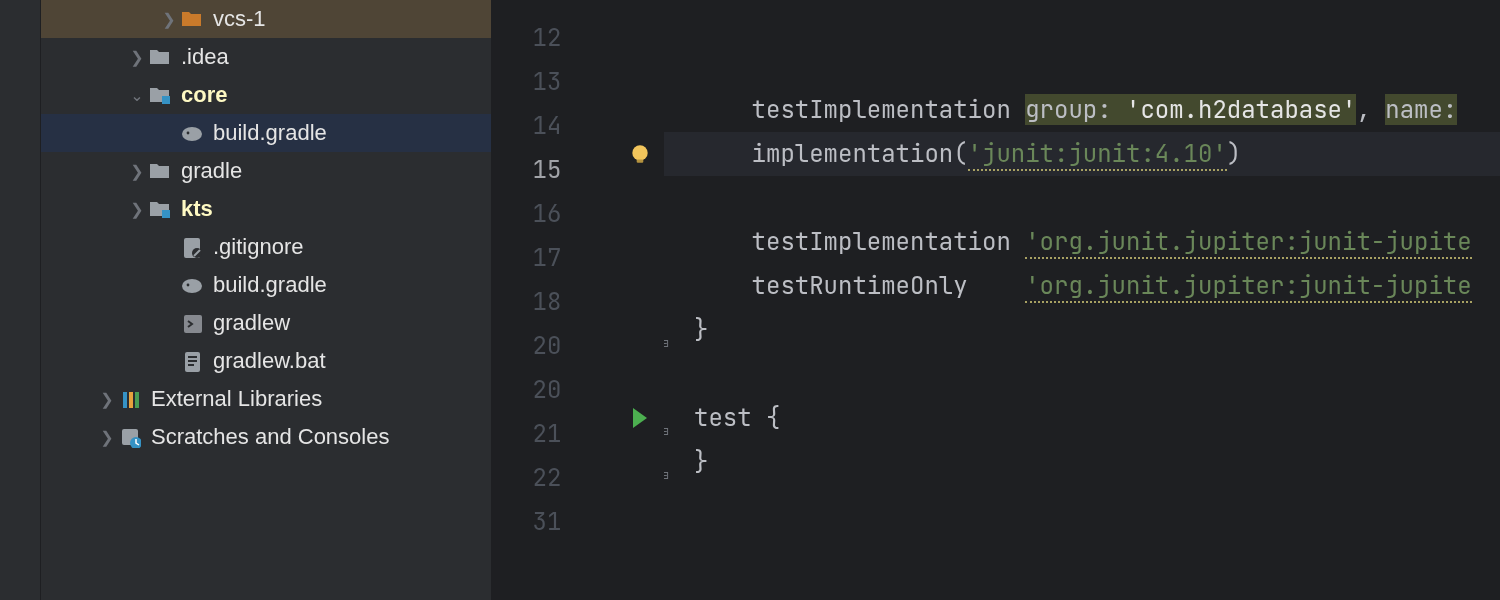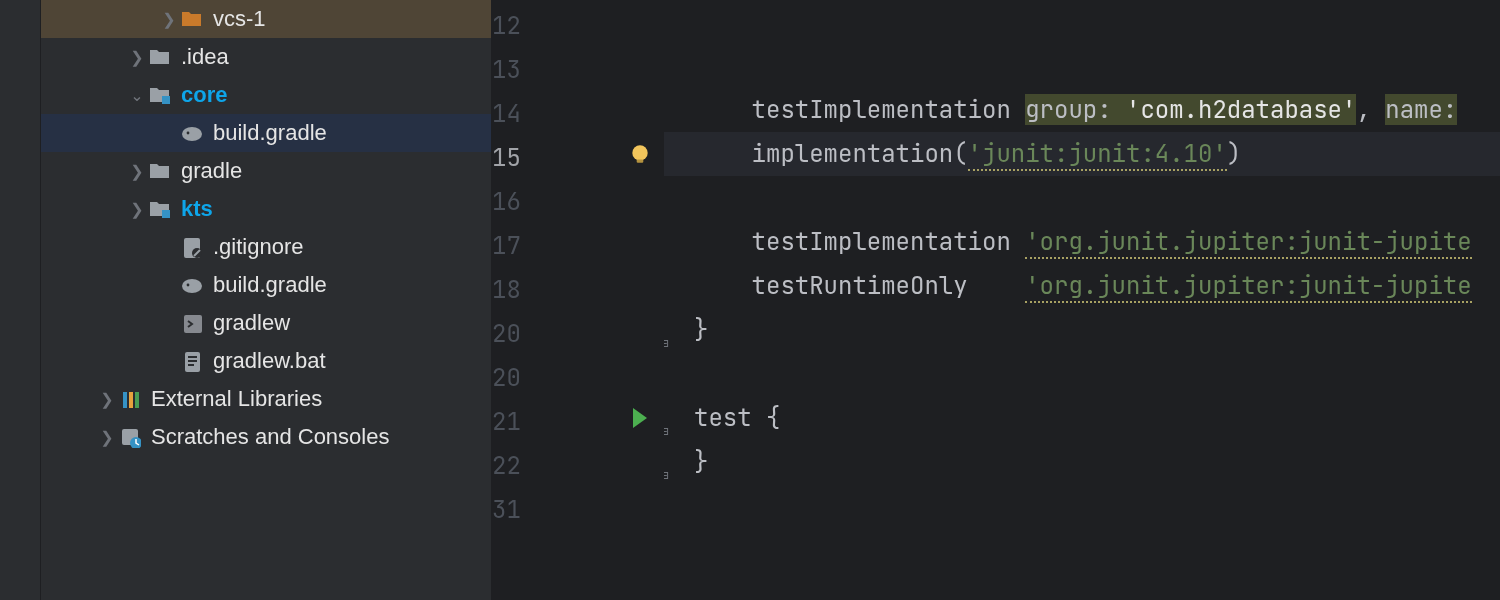--- a/index.html
+++ b/index.html
@@ -50,21 +50,21 @@
   .tree-item .icon {
     width: 26px;
     display: inline-flex;
     align-items: center;
     justify-content: center;
     margin-right: 8px;
   }
   .tree-item .label {
     color: #e5e5e5;
   }
-  .tree-item.bold .label { font-weight: 700; color:#0ea5e9; }
+  .tree-item.bold .label { font-weight: 700; color:#fef9c3; }
   .tree-item.selected { background: #1E356B55; }
   .tree-item.highlighted { background: #4F4536; }
 
   .ind-1 { padding-left: 56px; }
   .ind-2 { padding-left: 86px; }
   .ind-3 { padding-left: 118px; }
 
   
   svg { display:block; }
 
@@ -74,23 +74,23 @@
     background: #1E1F22;
     display: flex;
     font-family: "JetBrains Mono", Menlo, Consolas, monospace;
     font-size: 24px;
   }
 
   .gutter {
     width: 110px;
     background: #1E1F22;
     color: #4B5059;
-    text-align: left;
+    text-align: center;
     padding-right: 14px;
-    padding-top: 4px;
+    padding-top: 16px;
   }
   .gutter-line {
     height: 44px;
     line-height: 44px;
     position: relative;
   }
   .gutter-line.current { color: #A1A3A8; }
   .gutter-num { display:inline-block; width:100%; }
 
   .glyph-col {

